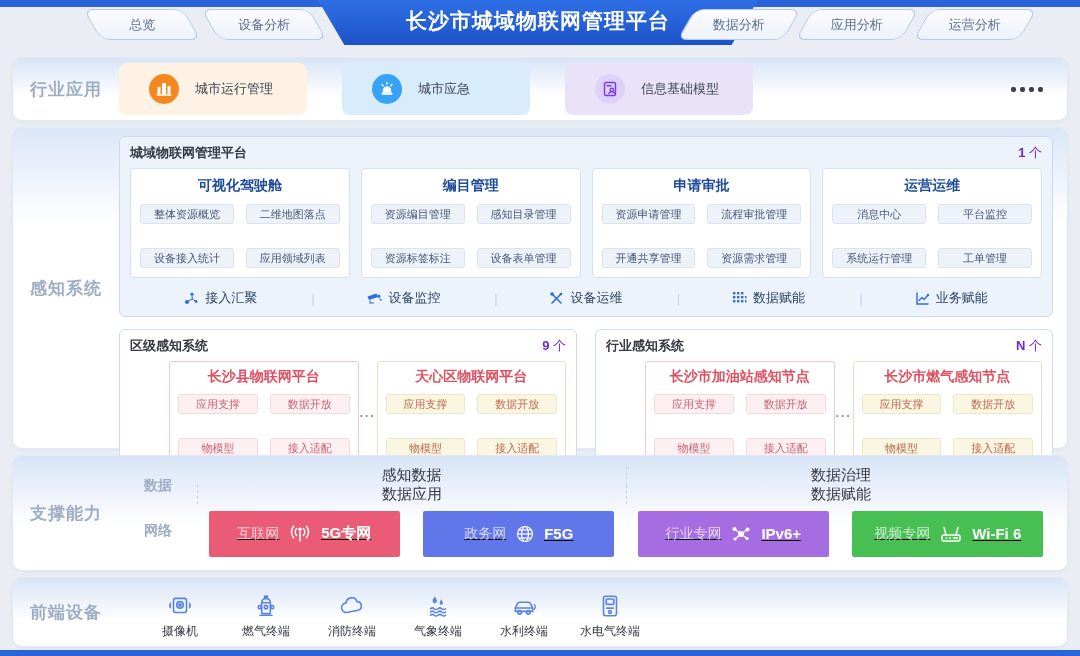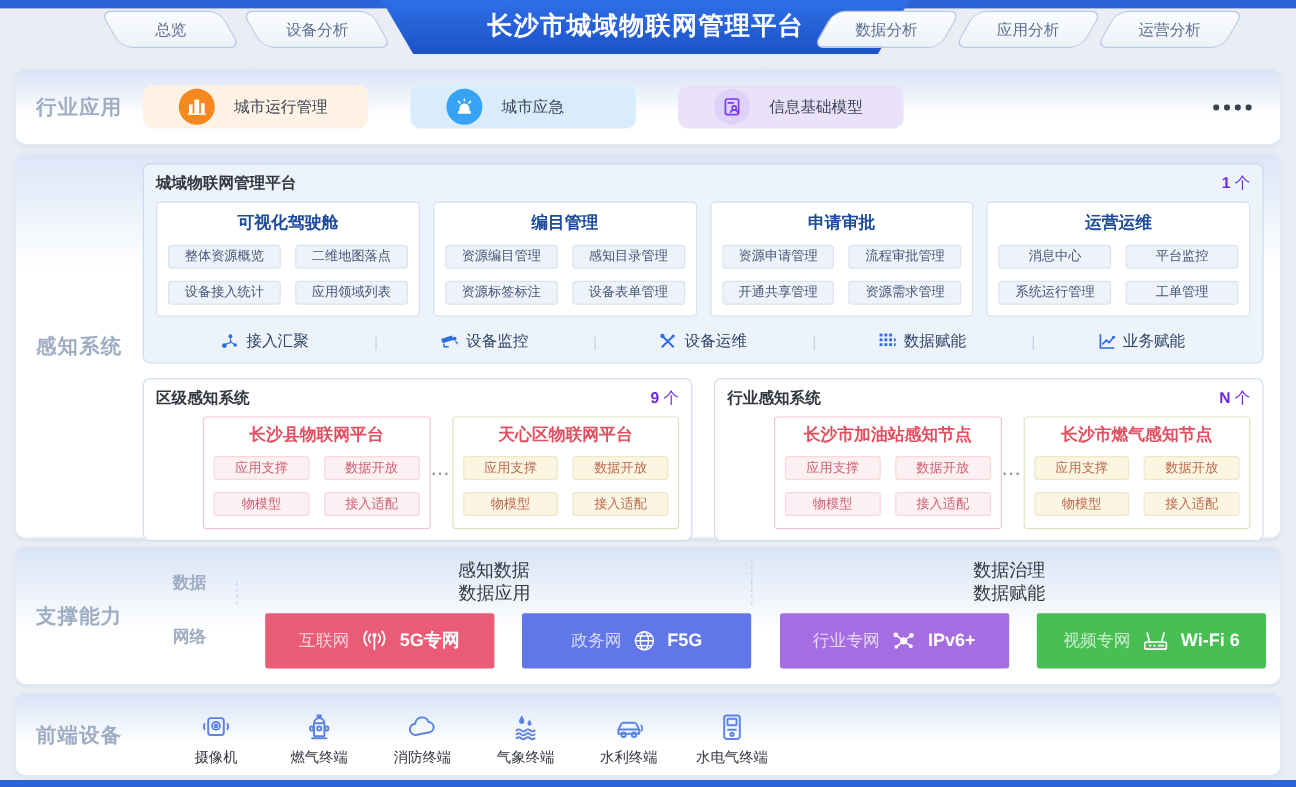--- a/index.html
+++ b/index.html
@@ -34,21 +34,21 @@
     box-shadow:0 1px 3px rgba(120,140,180,.12); display:flex; }
   .sec-label { width:106px; display:flex; align-items:center; justify-content:center;
     color:#9fadc4; font-weight:bold; font-size:17px; letter-spacing:1px; }
   .sec-apps { top:57px; height:64px; }
   .sec-perc { top:127px; height:322px; background:linear-gradient(180deg,#dbe6f7 0%,#ffffff 30%); }
   .sec-support { top:455px; height:116px; }
   .sec-devices { top:577px; height:70px; }
 
   
   .apps-row { flex:1; display:flex; align-items:center; gap:35px; }
-  .app-card { width:188px; height:36px; border-radius:8px; display:flex; align-items:center;
+  .app-card { width:188px; height:52px; border-radius:8px; display:flex; align-items:center;
     padding-left:30px; gap:16px; cursor:pointer; }
   .app-card .label { font-size:13px; color:#3c4454; }
   .app-1 { background:#fdf2e3; }
   .app-2 { background:#d9ecfb; }
   .app-3 { background:#e9e2f9; }
   .app-4 { background:#c6f3da; }
   .icon-circle { width:30px; height:30px; border-radius:50%; display:flex; align-items:center; justify-content:center; flex:0 0 30px; }
   .ic-1 { background:#f5871f; }
   .ic-2 { background:#36a3f7; }
   .ic-3 { background:#ded2f8; }
@@ -59,21 +59,21 @@
   
   .perc-content { flex:1; display:flex; flex-direction:column; padding:8px 14px 10px 0; }
   .platform-panel { background:#edf3fb; border:1px solid #ccd9ef; border-radius:6px; padding:7px 10px 9px; }
   .panel-head { display:flex; align-items:center; }
   .panel-head .ptitle { font-size:13px; font-weight:bold; color:#33373f; }
   .panel-count { margin-left:auto; font-size:13px; color:#6d28d9; cursor:pointer; }
   .panel-count b { font-weight:bold; }
   .groups-row { display:flex; gap:11px; margin-top:6px; }
   .group { flex:1; background:#fff; border:1px solid #d5e0f2; border-radius:4px; padding:6px 9px 9px; }
   .group-title { text-align:center; font-size:14px; font-weight:bold; color:#1d4a9b; margin:2px 0 9px; }
-  .btn-grid { display:grid; grid-template-columns:1fr 1fr; gap:10px 12px; }
+  .btn-grid { display:grid; grid-template-columns:1fr 1fr; gap:24px 12px; }
   .gbtn { height:20px; line-height:18px; text-align:center; font-size:11px; color:#44567a;
     background:#eef2f9; border:1px solid #dbe3f0; border-radius:3px; cursor:pointer;
     white-space:nowrap; overflow:hidden; }
   .caps-row { display:flex; align-items:center; margin-top:11px; }
   .cap-item { flex:1; display:flex; align-items:center; justify-content:center; gap:6px; cursor:pointer; }
   .cap-item .cap-label { font-size:13px; color:#2f4366; }
   .cap-sep { width:1px; color:#c4d3ea; font-size:13px; }
 
   .panels-row { display:flex; gap:18px; margin-top:12px; flex:1; }
   .sense-panel { flex:1; background:#fff; border:1px solid #cfdcf0; border-radius:6px; padding:7px 10px 9px; }
@@ -93,21 +93,21 @@
   .support-content { flex:1; display:flex; padding:10px 12px 12px 0; }
   .mini-labels { width:78px; display:flex; flex-direction:column; }
   .mini-labels div { color:#9fadc4; font-weight:bold; font-size:14px; text-align:center; }
   .mini-data { height:38px; line-height:38px; }
   .mini-net { flex:1; display:flex; align-items:center; justify-content:center; }
   .support-cols { flex:1; display:flex; flex-direction:column; }
   .data-row { display:grid; grid-template-columns:repeat(2,1fr); height:38px; }
   .data-cell { display:flex; align-items:center; justify-content:center; font-size:15px; color:#33373f; }
   .data-cell + .data-cell { border-left:1px dashed #c6d3e8; }
   .bars-row { display:grid; grid-template-columns:repeat(4,1fr); flex:1; margin-top:5px; }
-  .bar-wrap { display:flex; align-items:center; justify-content:flex-end; }
+  .bar-wrap { display:flex; align-items:center; justify-content:center;text-decoration:underline; }
   .net-bar { width:89%; height:46px; border-radius:2px; display:flex; align-items:center; justify-content:center;
     gap:9px; cursor:pointer; }
   .net-bar .nname { font-size:14px; color:rgba(255,255,255,.72); }
   .net-bar .ntech { font-size:15px; font-weight:bold; color:#fff; }
   .bar-red { background:#ea5b75; }
   .bar-blue { background:#6076e9; }
   .bar-purple { background:#a56de1; }
   .bar-green { background:#48bf53; }
 
   

